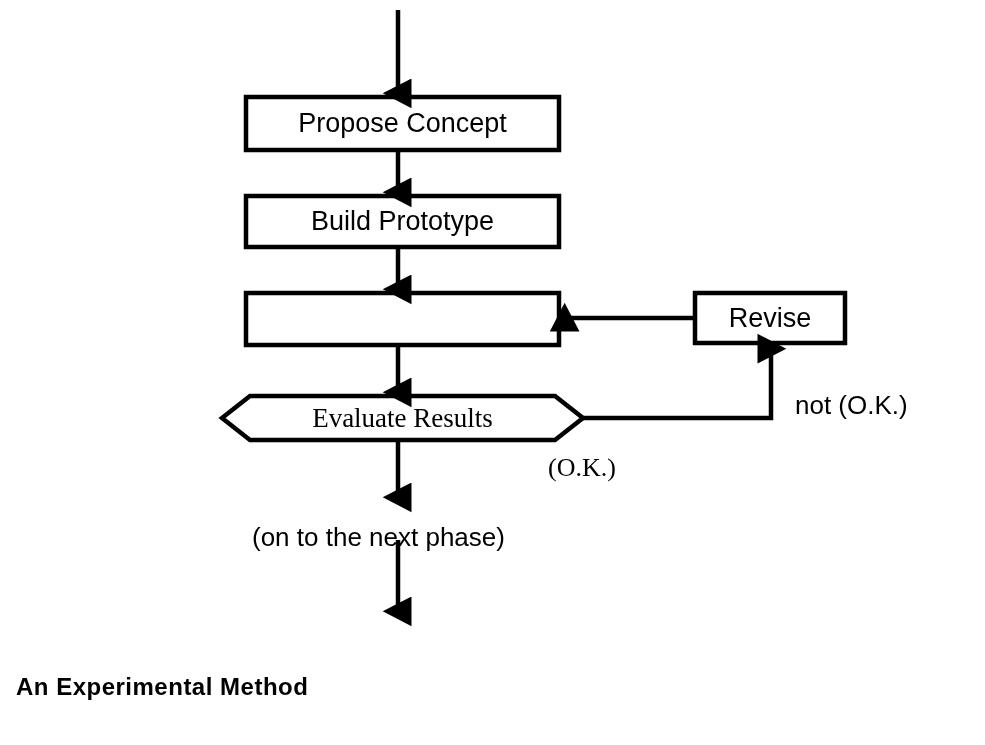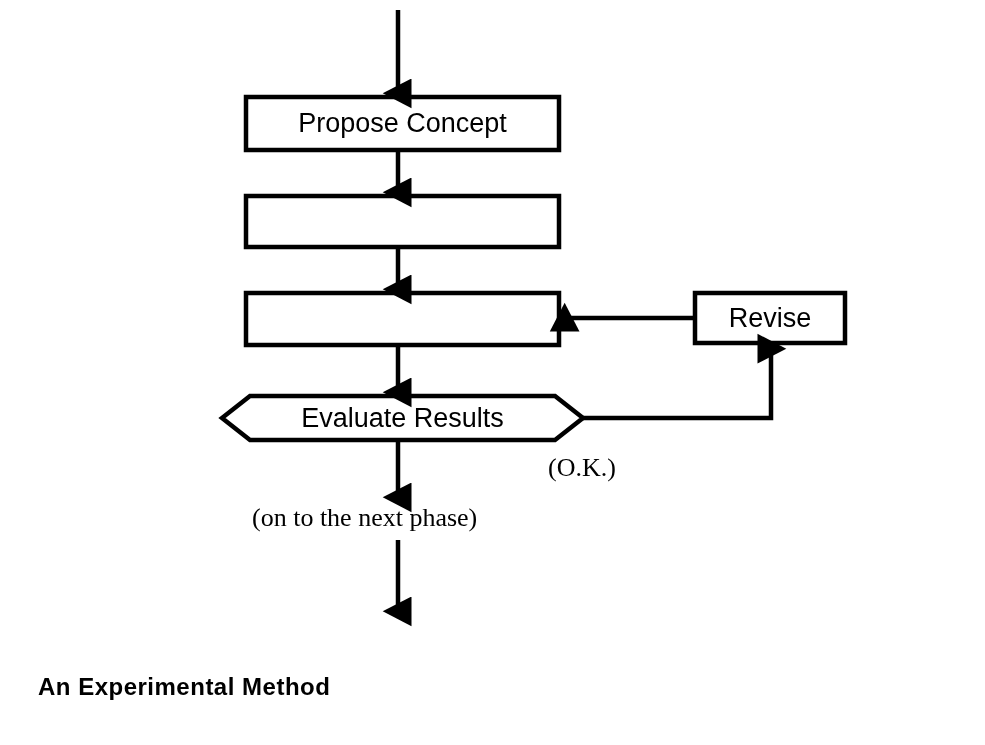--- a/index.html
+++ b/index.html
@@ -87,26 +87,28 @@
 
     <line x1="398" y1="540" x2="398" y2="610" stroke="#000000" stroke-width="4.5" marker-end="url(#arrowhead)"></line>
 
     <path d="M 583,418 L 771,418 L 771,350" fill="none" stroke="#000000" stroke-width="4.5" stroke-linejoin="miter" marker-end="url(#arrowhead)"></path>
 
     <line x1="695" y1="318" x2="566" y2="318" stroke="#000000" stroke-width="4.5" marker-end="url(#arrowhead)"></line>
   </svg>
 
   <div class="node-label" style="left:246px; top:97px; width:313px; height:53px;">Propose Concept</div>
 
+  <div class="node-label" style="left:246px; top:196px; width:313px; height:51px;">Build Prototype</div>
 
 
-  <div class="node-label" style="left:222px; top:395px; width:361px; height:46px;">Evaluate Results</div>
+  <div class="node-label" style="left:222px; top:395px; width:361px; height:46px;font-family:Liberation Serif, serif;">Evaluate Results</div>
 
   <div class="node-label" style="left:695px; top:293px; width:150px; height:50px;text-align:right;">Revise</div>
 
+  <div class="edge-label" style="left:795px; top:390px;">not (O.K.)</div>
 
   <div class="edge-label" style="left:548px; top:453px;font-family:Liberation Serif, serif;">(O.K.)</div>
 
-  <div class="edge-label" style="left:252px; top:503px;font-family:Liberation Serif, serif;">(on to the next phase)</div>
+  <div class="edge-label" style="left:252px; top:522px;">(on to the next phase)</div>
 
-  <div class="caption" style="left:38px; top:673px;text-align:center;">An Experimental Method</div>
+  <div class="caption" style="left:16px; top:673px;text-align:center;">An Experimental Method</div>
 
 </div>
 
 </body></html>

